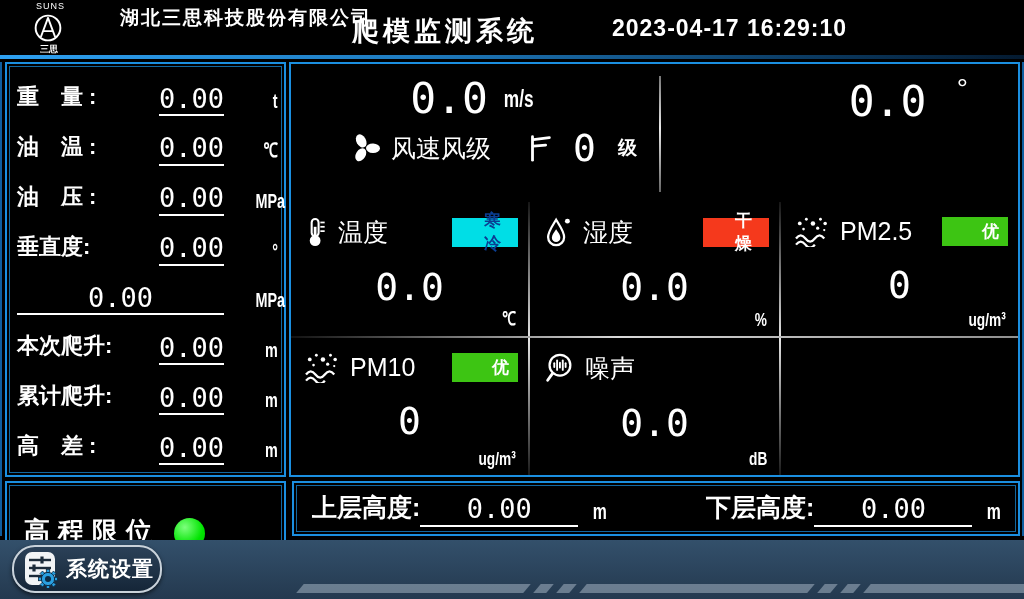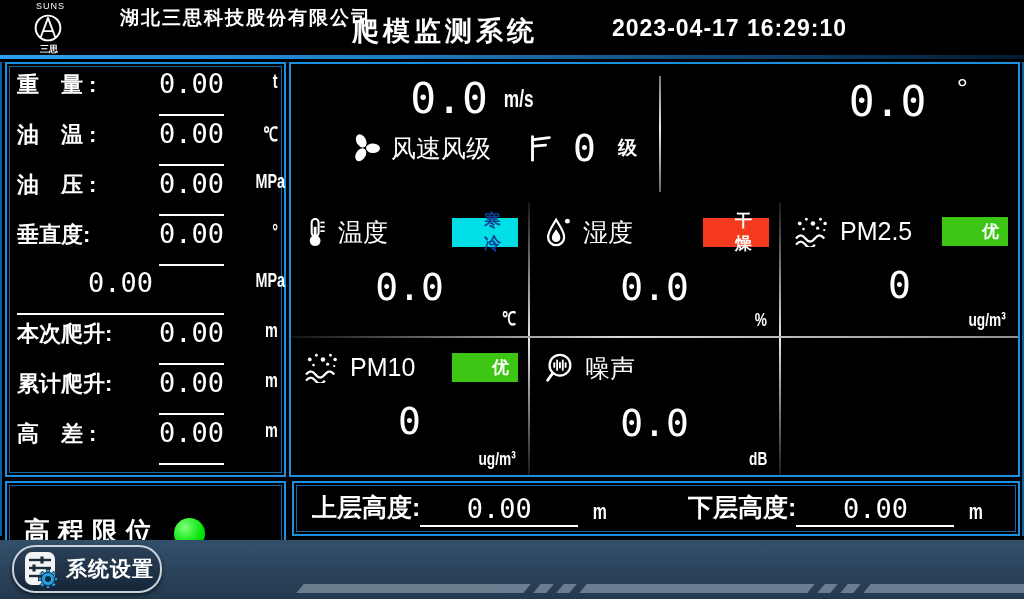--- a/index.html
+++ b/index.html
@@ -28,21 +28,21 @@
   .edge { position:absolute; top:62px; height:474px; width:2px; background:#0f5e9e; }
   .edge.left { left:0; } .edge.right { left:1022px; }
 
   
   .panel { position:absolute; background:#000; border:2px solid #1b8fe0; }
   .panel.dbl { box-shadow: inset 0 0 0 2px #000, inset 0 0 0 3px #12679f; }
 
   
   .left-panel { left:5px; top:62px; width:281px; height:415px;
     display:flex; flex-direction:column; justify-content:space-around; padding:4px 6px 8px 10px; }
-  .m-row { display:flex; height:46px;gap:20px; }
+  .m-row { display:flex; align-items:flex-end; height:46px;gap:20px; }
   .m-label { width:122px; font-size:22px; font-weight:bold; white-space:pre; padding-bottom:4px; }
   .m-value { flex:1; border-bottom:2px solid #fff; text-align:center;
     font-family:"DejaVu Sans Mono",monospace; font-size:27px; line-height:1.05; padding-bottom:1px; }
   .m-unit { width:34px; text-align:right; font-size:20px; padding-bottom:3px; }
   .m-unit .cond { transform-origin:right; }
 
   
   .main-panel { left:289px; top:62px; width:731px; height:415px; }
 
   .wind-row { position:absolute; left:0; top:0; width:727px; height:138px; }
@@ -86,21 +86,21 @@
   .cell-value { text-align:center; font-family:"DejaVu Sans Mono",monospace; font-size:38px; margin-top:16px; }
   .cell-unit { position:absolute; right:12px; bottom:5px; font-size:19px; }
   .cell-unit .cond { transform-origin:right; }
 
   
   .limit-box { left:5px; top:481px; width:281px; height:70px; display:flex; align-items:flex-end; padding-left:17px; }
   .limit-label { font-size:26px; font-weight:bold; letter-spacing:8px; }
   .limit-light { width:31px; height:31px; border-radius:50%; margin-left:14px;
     background:radial-gradient(circle at 35% 30%, #7dff7d, #00e400 60%, #00c000); }
   .heights-box { left:292px; top:481px; width:728px; height:55px;
-    display:flex; align-items:center; justify-content:space-between; padding:0 32px 0 18px; }
+    display:flex; align-items:center; justify-content:space-between; padding:0 14px 0 18px; }
   .h-group { display:flex; align-items:flex-end; }
   .h-label { font-size:25px; font-weight:bold; padding-bottom:3px; }
   .h-value { width:158px; border-bottom:2px solid #fff; text-align:center;
     font-family:"DejaVu Sans Mono",monospace; font-size:27px; padding-bottom:1px; }
   .h-unit { font-size:22px; margin-left:12px; padding-bottom:2px; }
 
   
   .footer { position:absolute; left:0; top:540px; width:1024px; height:59px;
     background:linear-gradient(to bottom,#33506b,#24394f); }
   .stripes { position:absolute; left:300px; bottom:6px; right:-70px; height:9px;

